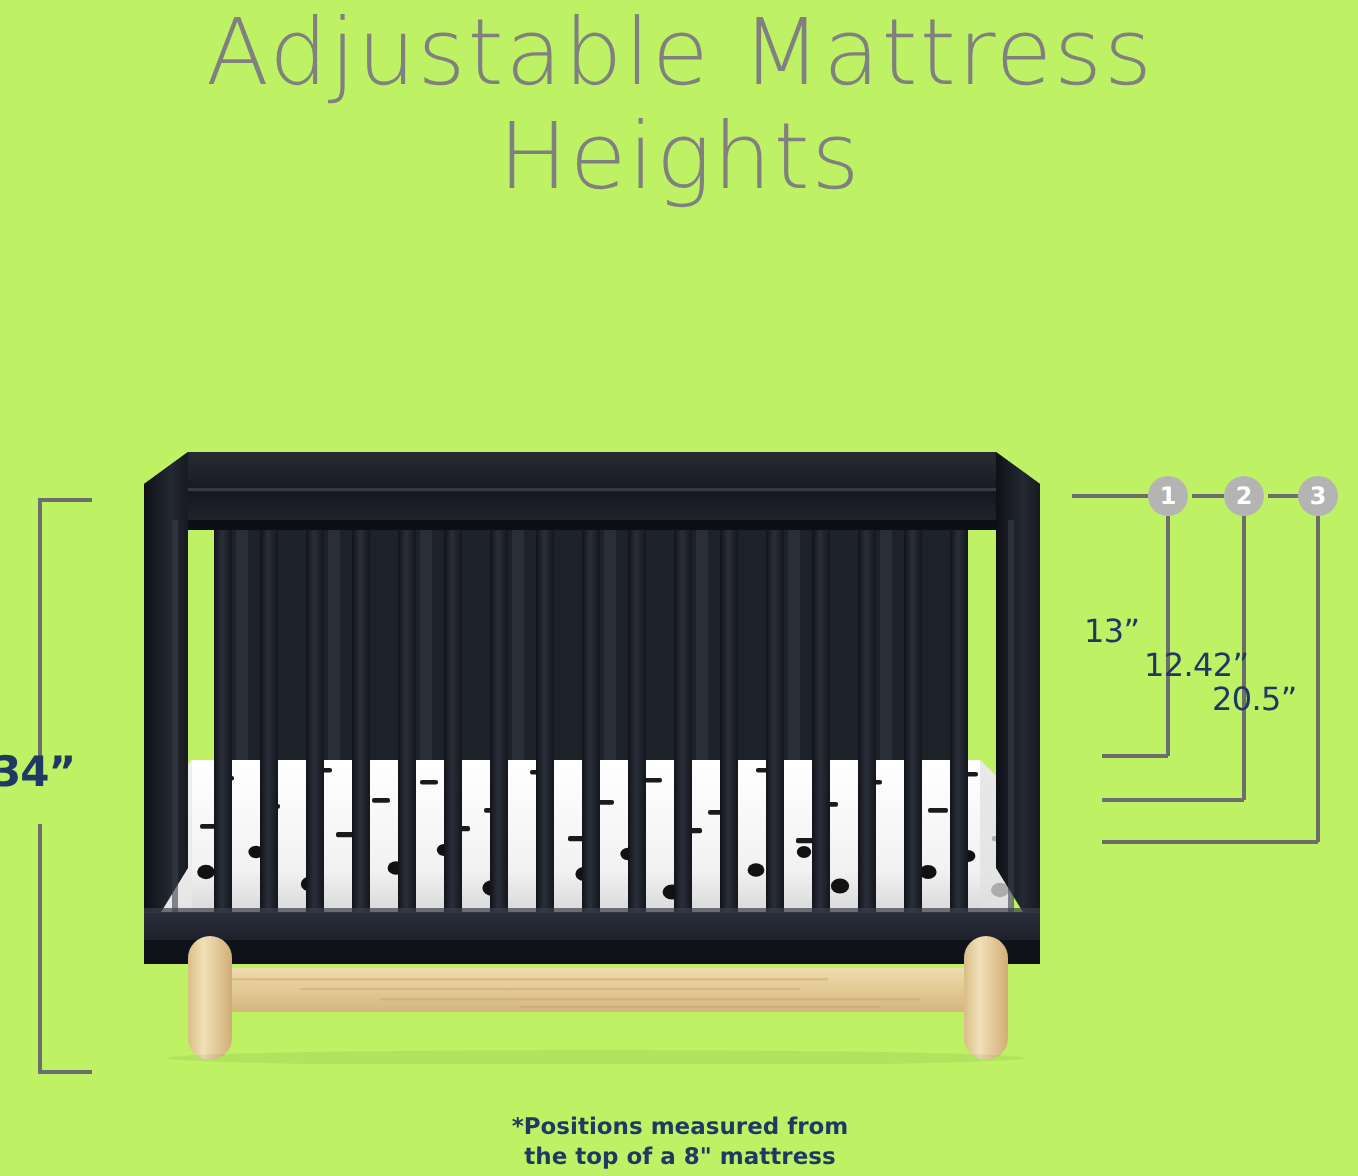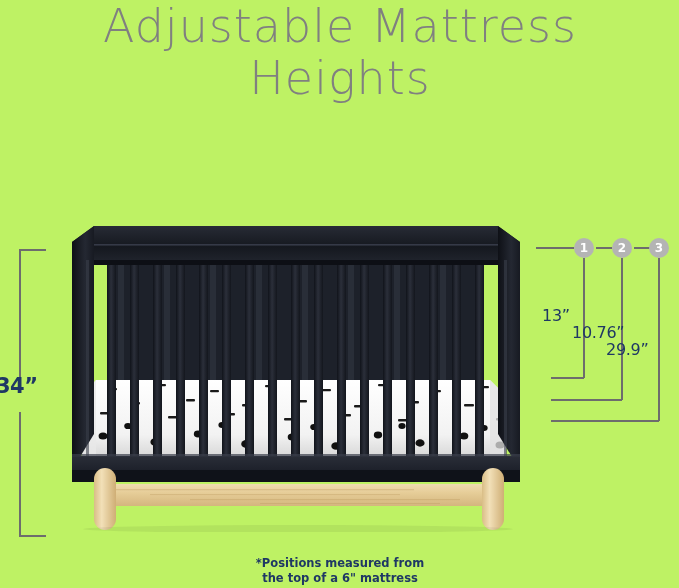--- a/index.html
+++ b/index.html
@@ -359,25 +359,25 @@
     <div class="marker-dash" style="left:8px; top:19px; width:38px;"></div>
     <div class="marker-circle" style="left:46px; top:10px;">1</div>
     <div class="marker-vline" style="left:55px; top:30px; height:120px;"></div>
     <div class="marker-hline" style="left:23px; top:149px; width:33px;"></div>
     <div class="marker-label" style="left:14px; top:78px;">13”</div>
 
     <div class="marker-dash" style="left:68px; top:19px; width:16px;"></div>
     <div class="marker-circle" style="left:84px; top:10px;">2</div>
     <div class="marker-vline" style="left:93px; top:30px; height:142px;"></div>
     <div class="marker-hline" style="left:23px; top:171px; width:71px;"></div>
-    <div class="marker-label" style="left:44px; top:95px;">10.76”</div>
+    <div class="marker-label" style="left:44px; top:95px;">12.42”</div>
 
     <div class="marker-dash" style="left:106px; top:19px; width:16px;"></div>
     <div class="marker-circle" style="left:121px; top:10px;">3</div>
     <div class="marker-vline" style="left:130px; top:30px; height:163px;"></div>
     <div class="marker-hline" style="left:23px; top:192px; width:108px;"></div>
-    <div class="marker-label" style="left:78px; top:112px;">29.9”</div>
+    <div class="marker-label" style="left:78px; top:112px;">20.5”</div>
   </div>
 
   <div class="footnote">*Positions measured from
-the top of a 6" mattress</div>
+the top of a 8" mattress</div>
 
 </div>
 
 </body></html>

